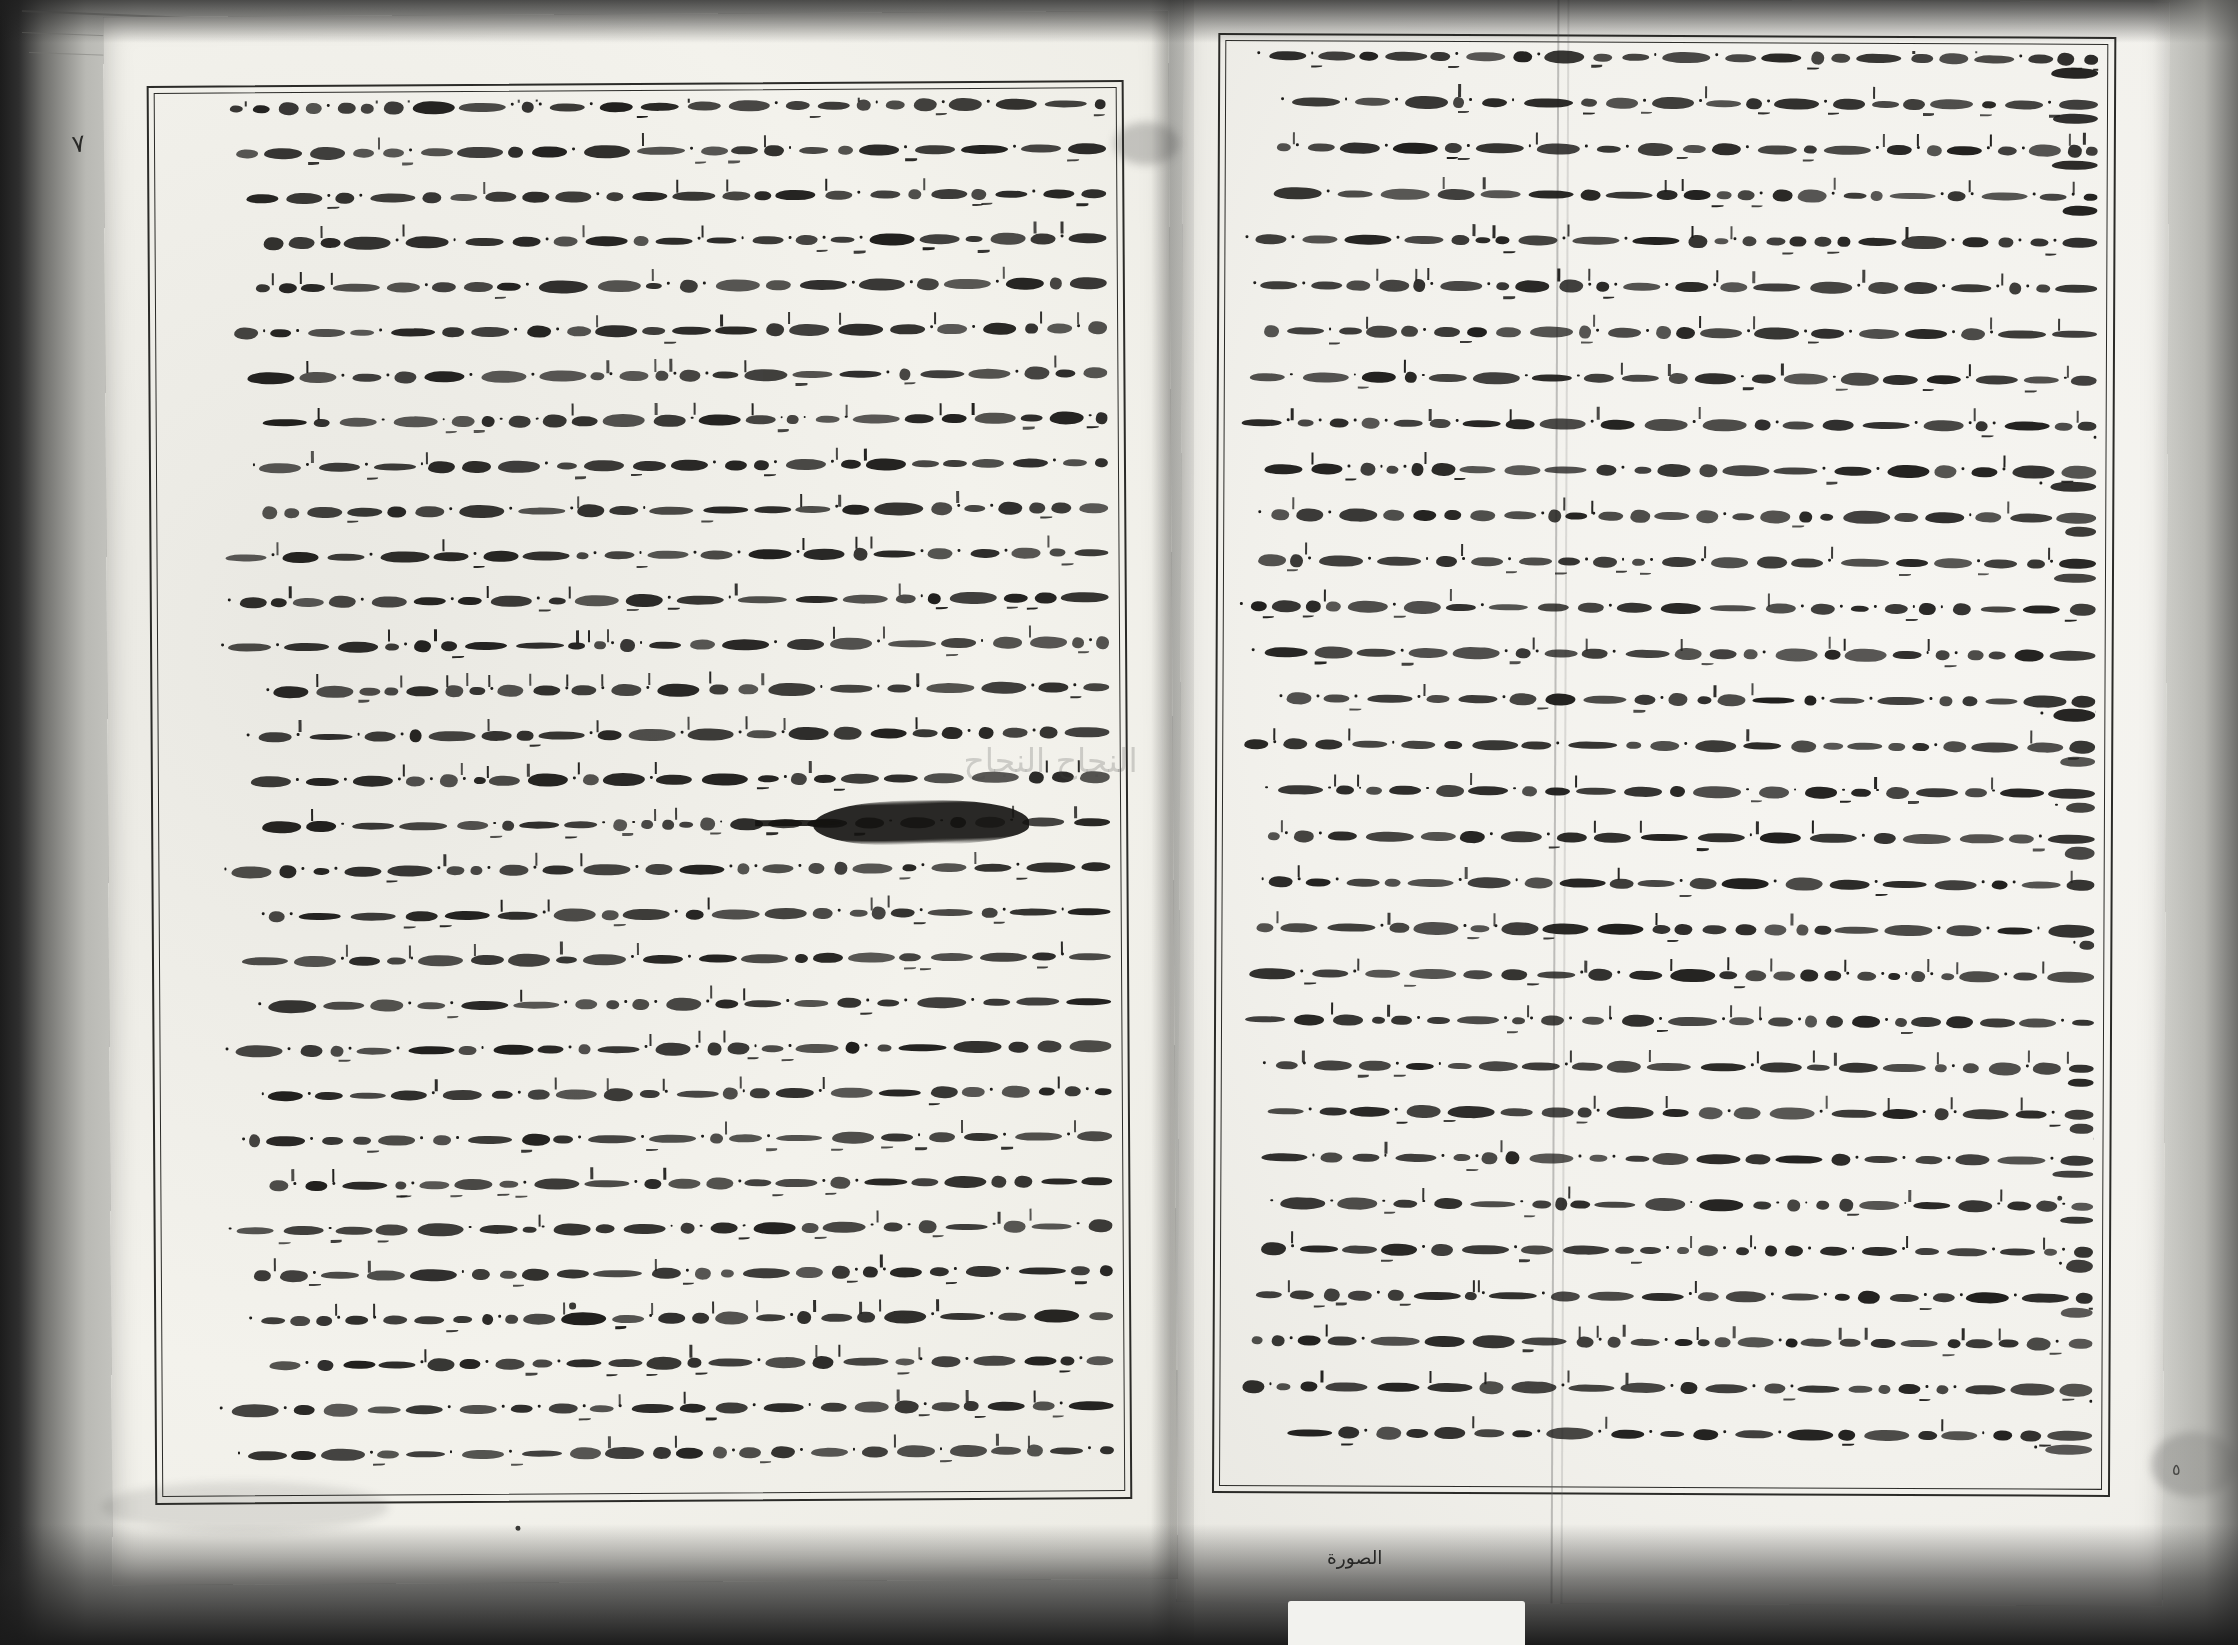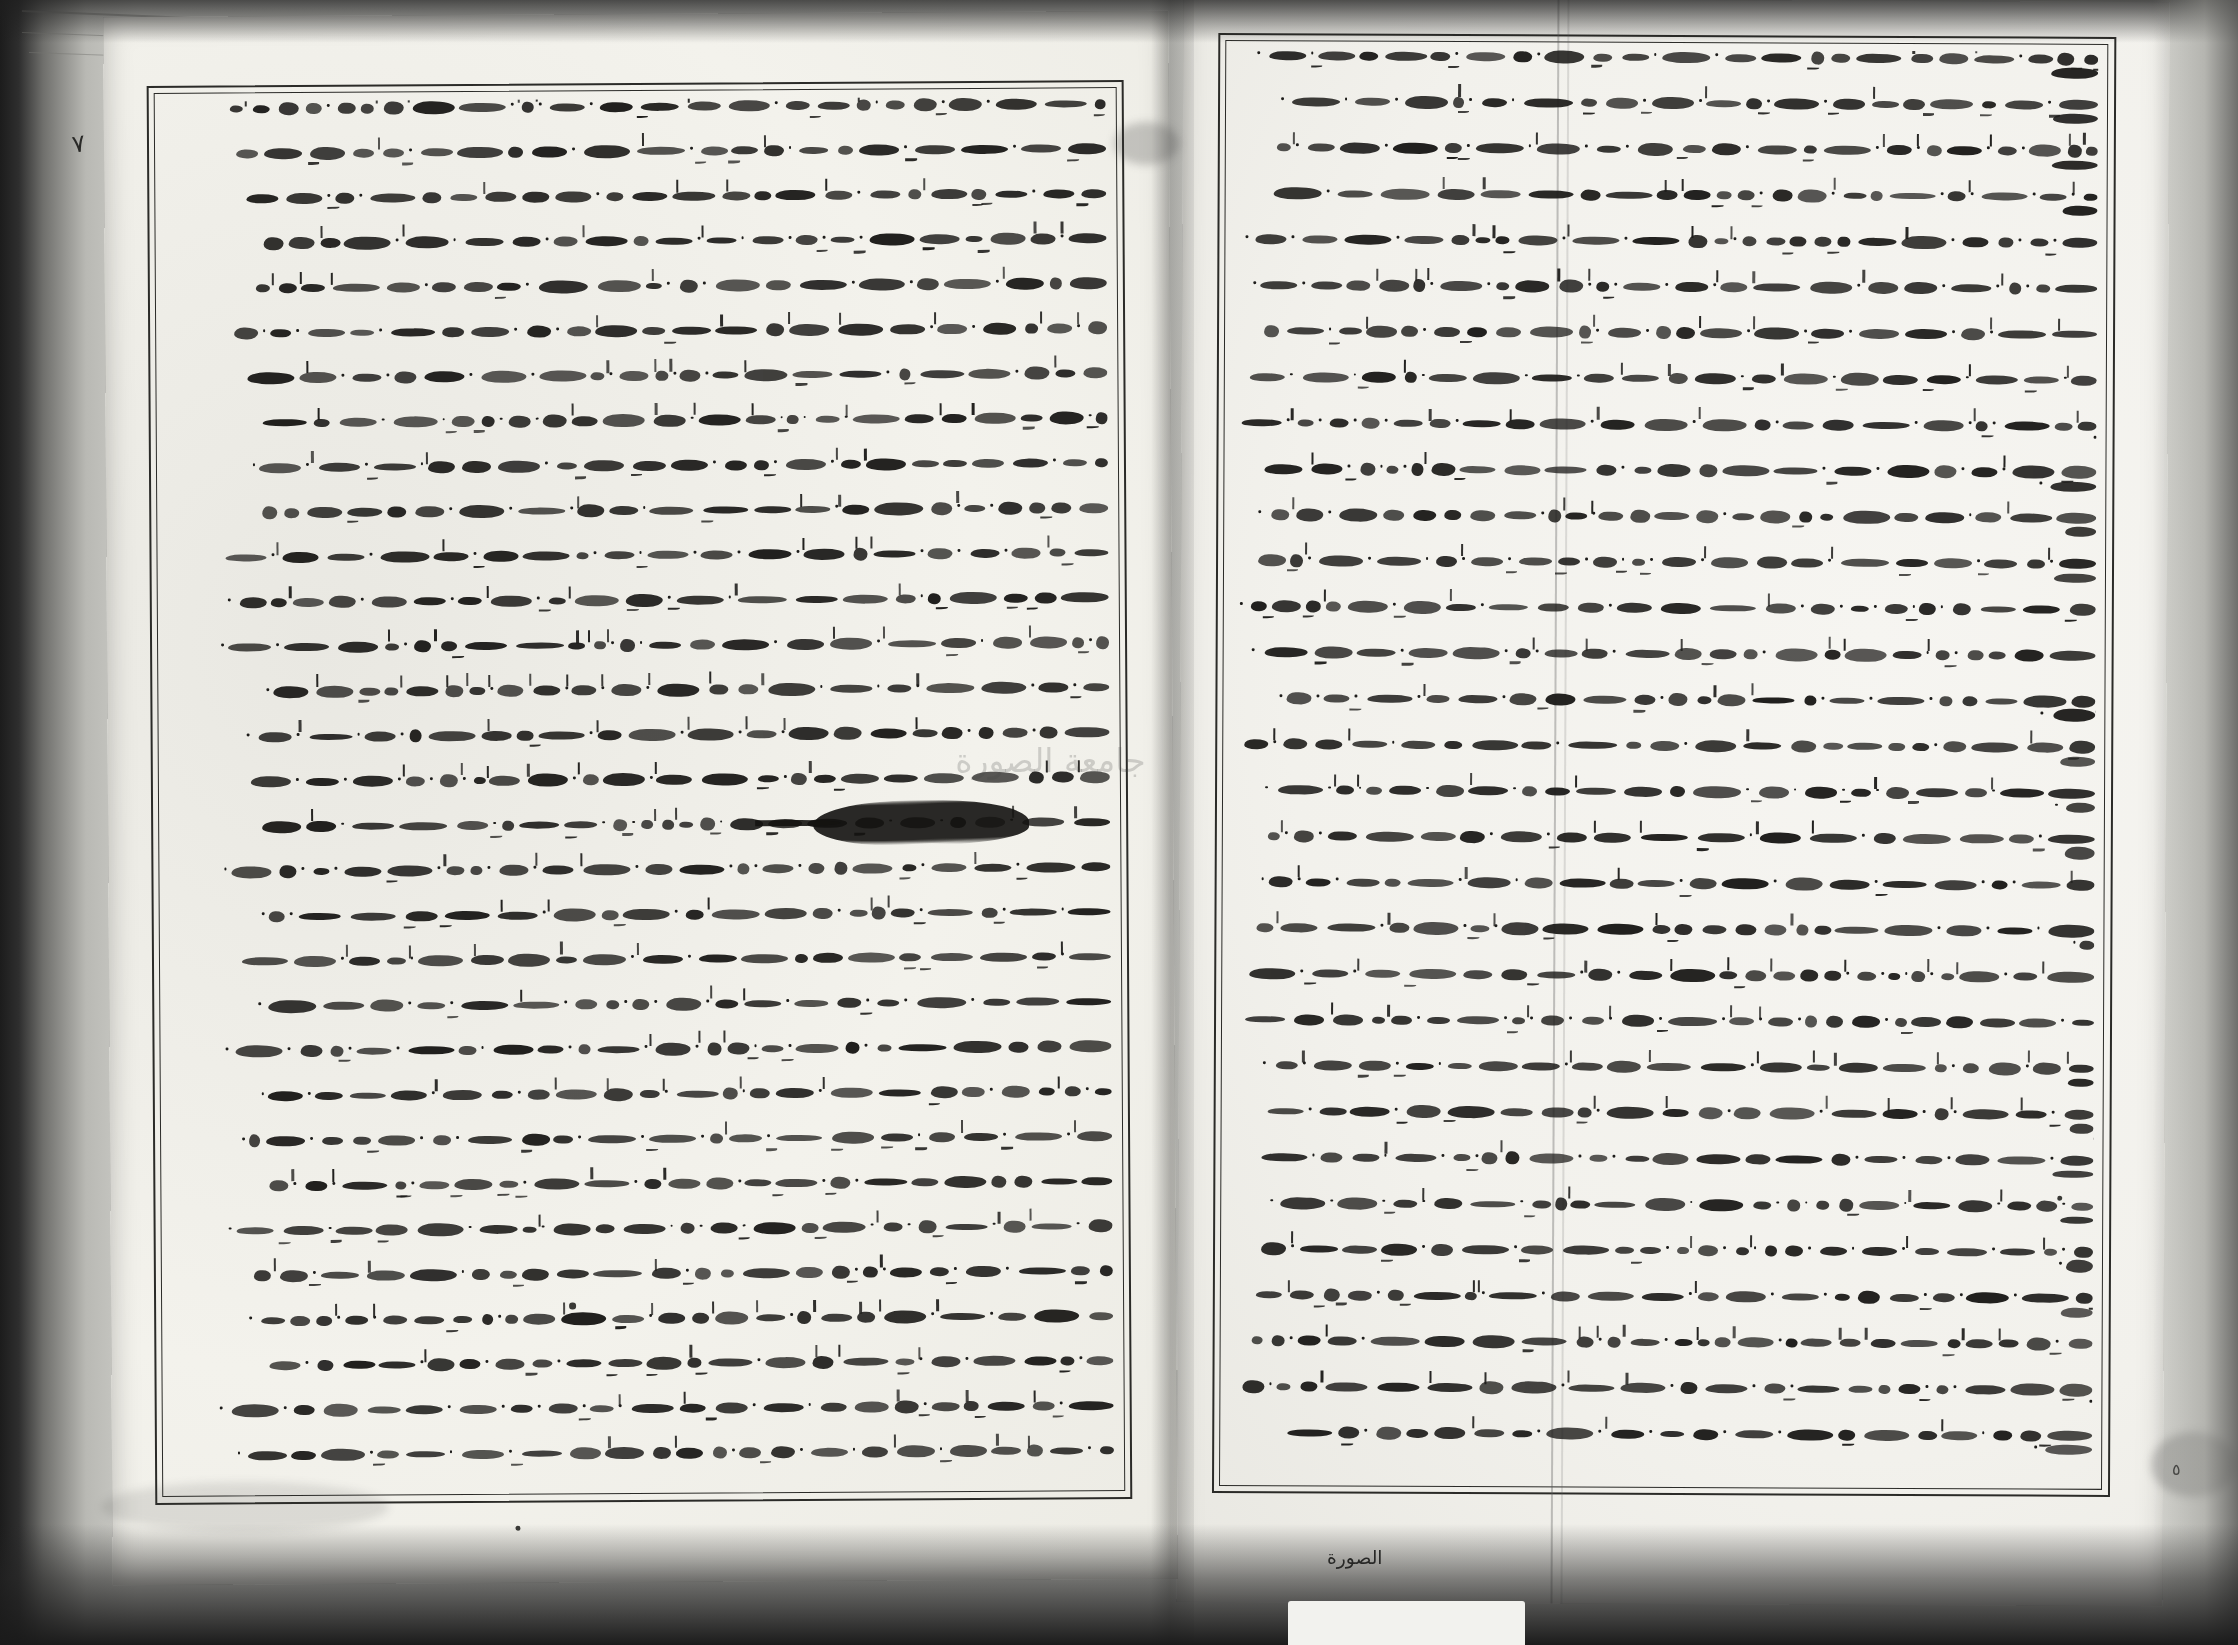--- a/index.html
+++ b/index.html
@@ -352,21 +352,21 @@
     <div class="big-word-tail"></div>
     <div class="speck" style="left:403px; top:1511px;"></div>
     <div class="speck" style="left:458px; top:1288px; width:6.5px; height:6.5px;"></div>
   </div>
 
   <div class="gutter"></div>
 
   <div class="folio" id="folio-topleft">٧</div>
   <div class="folio" id="folio-right">٥</div>
 
-  <div class="watermark">جامعة الصورة</div>
+  <div class="watermark">النجاح النجاح</div>
 
   <div class="caption">الصورة</div>
 
   <div class="smudge" style="left:1114px; top:122px; width:65px; height:43px;"></div>
   <div class="smudge" style="left:2151px; top:1432px; width:86px; height:65px;"></div>
   <div class="smudge" style="left:101px;  top:1482px; width:288px; height:50px; opacity:.5;"></div>
 
   <div class="scan-bg-top"></div>
   <div class="scan-bg-right"></div>
   <div class="scan-bg-bottom"></div>

